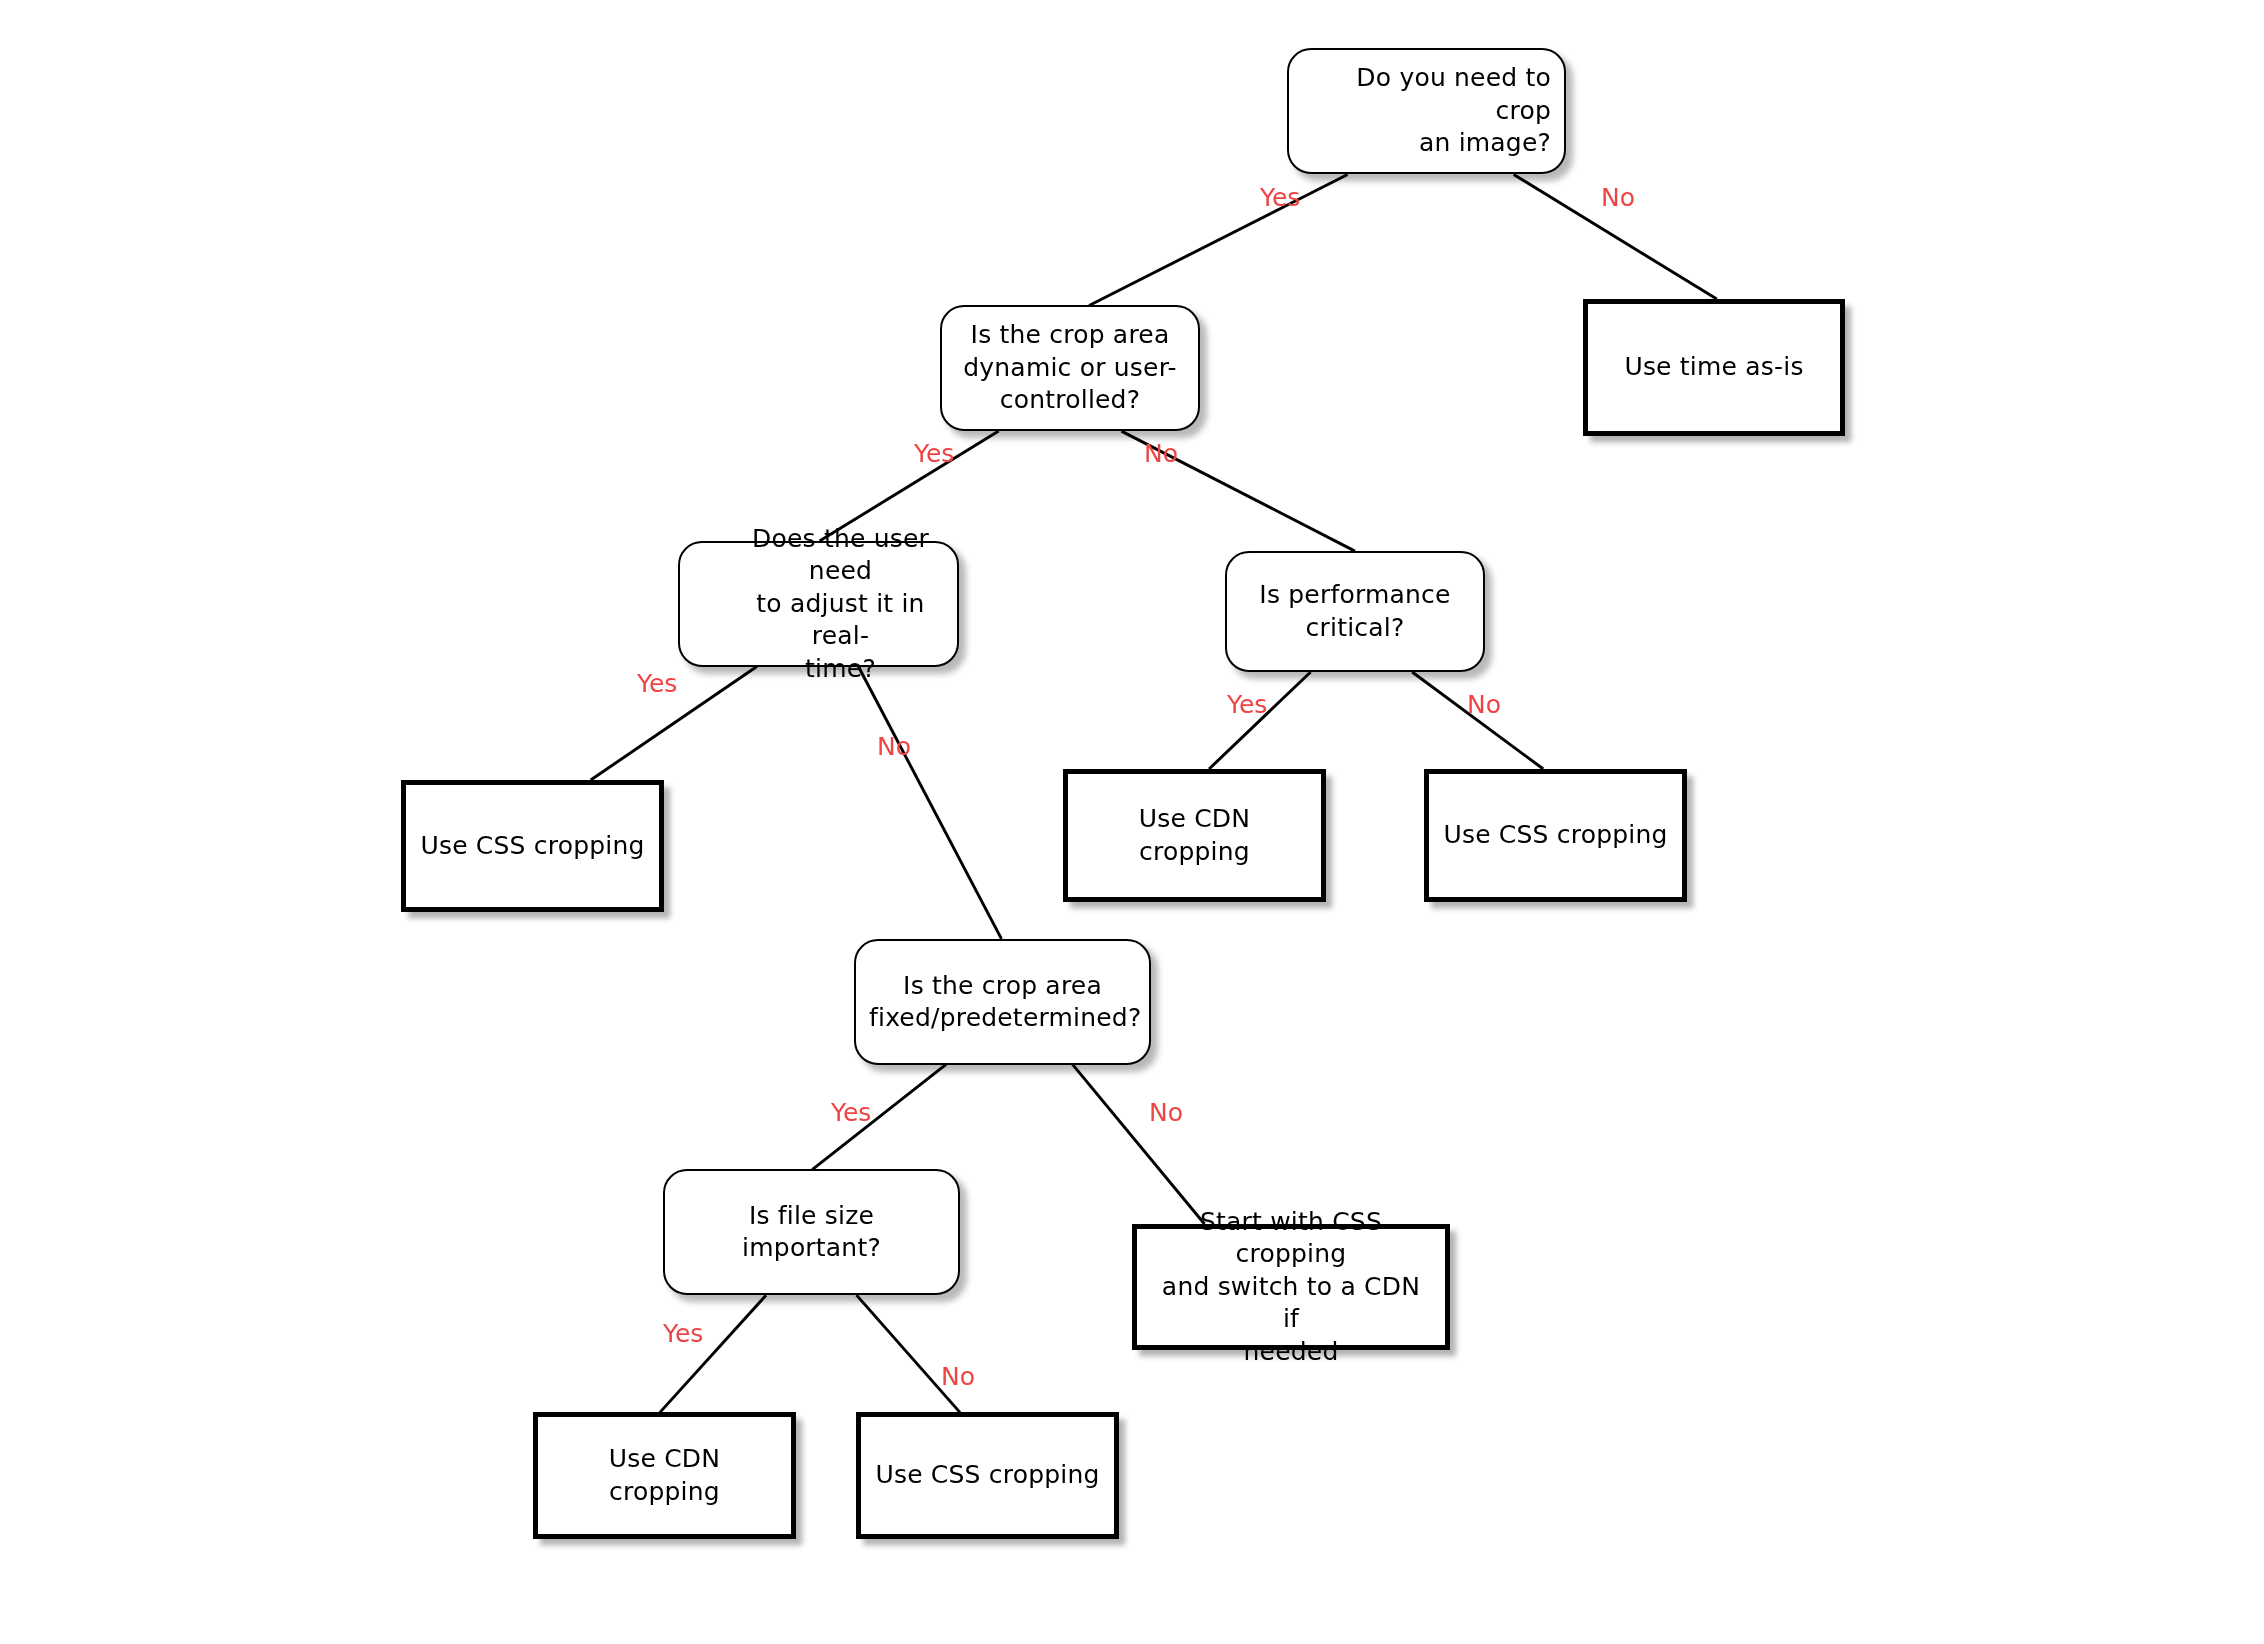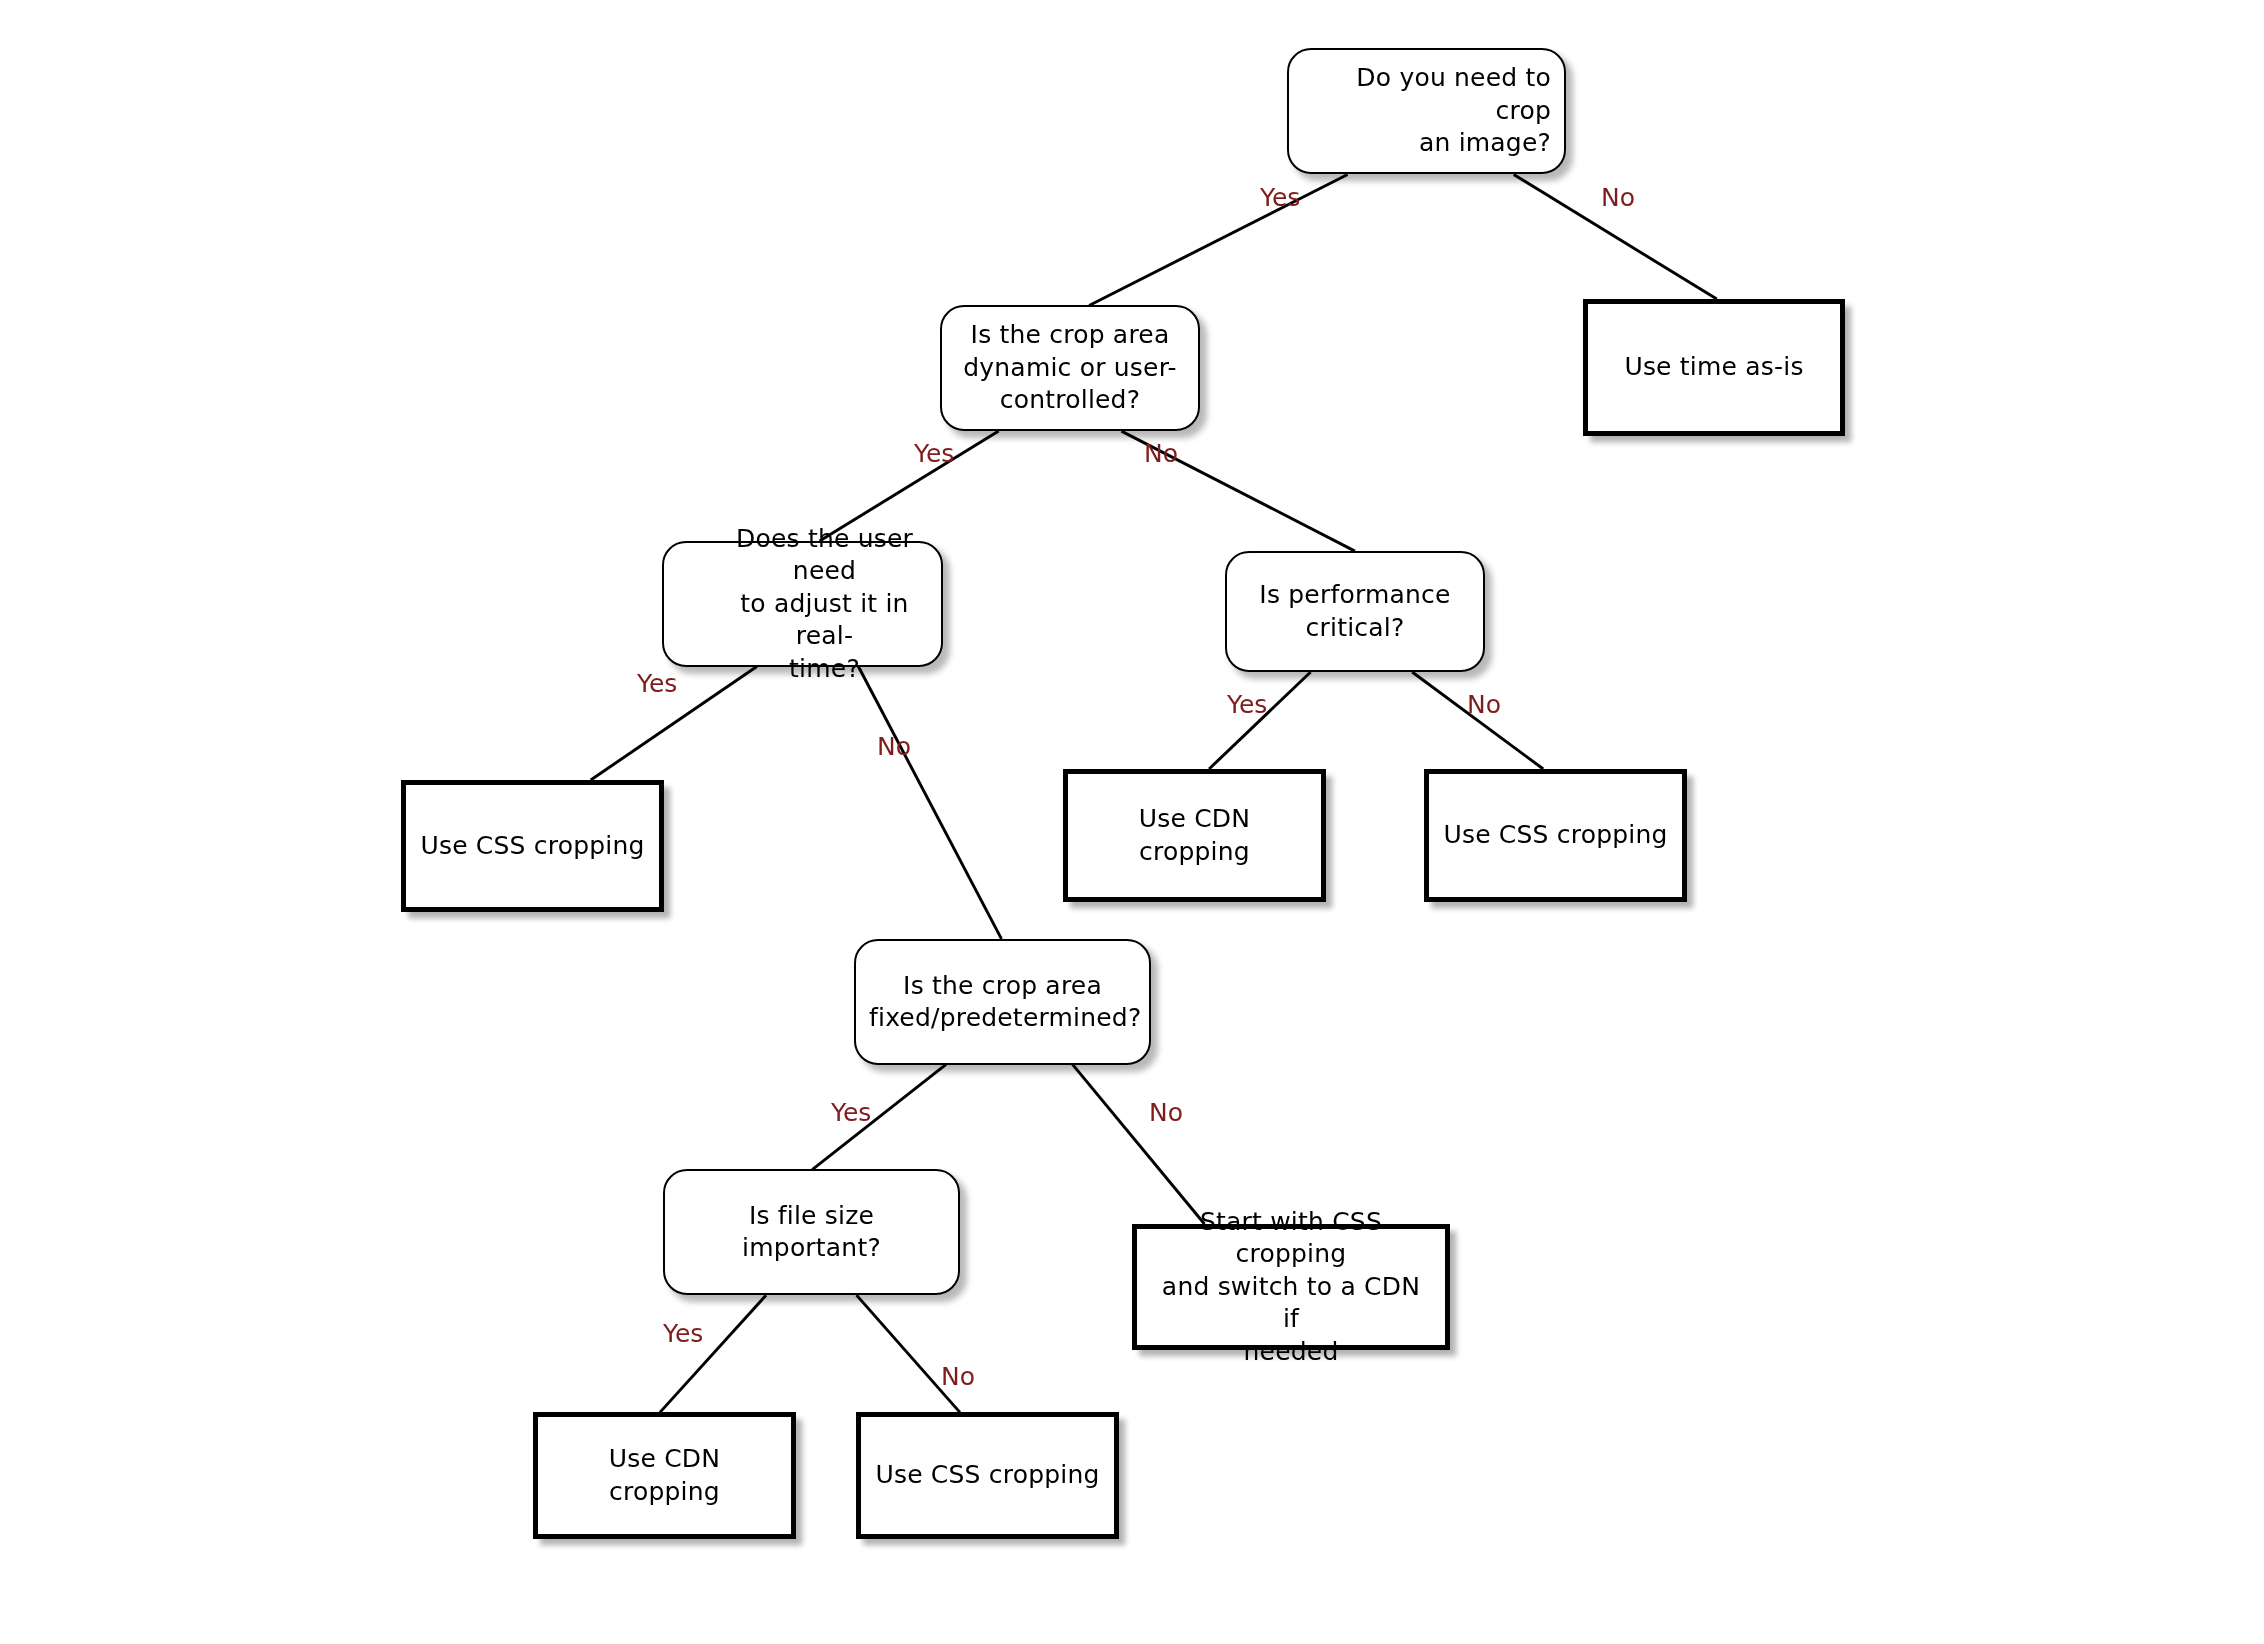--- a/index.html
+++ b/index.html
@@ -58,21 +58,21 @@
     width: 100%;
     padding: 0 13px;
     box-sizing: border-box;
     font-size: 25px;
     line-height: 1.30;
     letter-spacing: 0.2px;
     white-space: pre-line;
   }
   .edge-label {
     position: absolute;
-    color: #7f1d1d;
+    color: #ef4444;
     font-size: 25px;
     line-height: 1;
     white-space: nowrap;
     background: transparent;
   }
 </style>
 </head>
 <body>
 
 <div id="canvas">
@@ -96,21 +96,21 @@
 an image?</span>
       </div>
       <div class="node outcome" style="left: 1583px; top: 299px; width: 262px; height: 137px;">
         <span class="node-label">Use time as-is</span>
       </div>
       <div class="node decision" style="left: 940px; top: 305px; width: 260px; height: 126px;">
         <span class="node-label">Is the crop area
 dynamic or user-
 controlled?</span>
       </div>
-      <div class="node decision" style="left: 662px; top: 541px; width: 281px; height: 126px; padding-left: 44px;">
+      <div class="node decision" style="left: 678px; top: 541px; width: 281px; height: 126px; padding-left: 44px;">
         <span class="node-label">Does the user need
 to adjust it in real-
 time?</span>
       </div>
       <div class="node decision" style="left: 1225px; top: 551px; width: 260px; height: 121px;">
         <span class="node-label">Is performance
 critical?</span>
       </div>
       <div class="node outcome" style="left: 401px; top: 780px; width: 263px; height: 132px;">
         <span class="node-label">Use CSS cropping</span>

